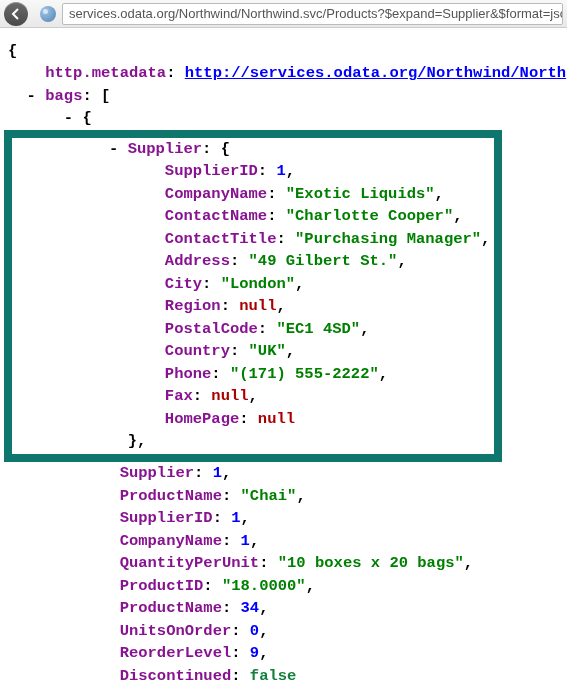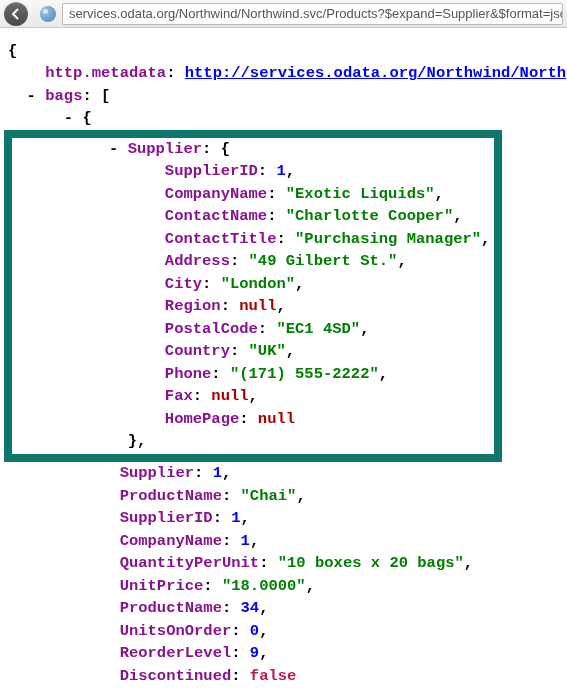--- a/index.html
+++ b/index.html
@@ -59,21 +59,21 @@
       font-weight: bold;
       padding: 12px 8px;
       white-space: pre;
       line-height: 1.45;
       overflow: hidden;
     }
     .key { color: #881391; }
     .num { color: #0000ff; }
     .str { color: #008000; }
     .null { color: #aa0000; }
-    .false { color: #be185d; }
+    .false { color: #15803d; }
     .link { color: #0000ff; text-decoration: underline; cursor: pointer; }
     .punct { color: #000; }
     .toggle { color: #000; cursor: pointer; font-weight: bold; }
     .box { border: 8px solid #0f766e; display: inline-block; padding: 0 4px 2px 4px; margin-left: -4px;}
   </style>
 </head>
 <body>
 
 <div class="toolbar">
   <div class="nav-btn">
@@ -103,18 +103,18 @@
                 <span class="key">Country</span><span class="punct">: </span><span class="str">"UK"</span><span class="punct">,</span>
                 <span class="key">Phone</span><span class="punct">: </span><span class="str">"(171) 555-2222"</span><span class="punct">,</span>
                 <span class="key">Fax</span><span class="punct">: </span><span class="null">null</span><span class="punct">,</span>
                 <span class="key">HomePage</span><span class="punct">: </span><span class="null">null</span>
             <span class="punct">},</span></span>
             <span class="key">Supplier</span><span class="punct">: </span><span class="num">1</span><span class="punct">,</span>
             <span class="key">ProductName</span><span class="punct">: </span><span class="str">"Chai"</span><span class="punct">,</span>
             <span class="key">SupplierID</span><span class="punct">: </span><span class="num">1</span><span class="punct">,</span>
             <span class="key">CompanyName</span><span class="punct">: </span><span class="num">1</span><span class="punct">,</span>
             <span class="key">QuantityPerUnit</span><span class="punct">: </span><span class="str">"10 boxes x 20 bags"</span><span class="punct">,</span>
-            <span class="key">UnitPrice</span><span class="punct">: </span><span class="str">"18.0000"</span><span class="punct">,</span>
+            <span class="key">ProductID</span><span class="punct">: </span><span class="str">"18.0000"</span><span class="punct">,</span>
             <span class="key">ProductName</span><span class="punct">: </span><span class="num">34</span><span class="punct">,</span>
             <span class="key">UnitsOnOrder</span><span class="punct">: </span><span class="num">0</span><span class="punct">,</span>
             <span class="key">ReorderLevel</span><span class="punct">: </span><span class="num">9</span><span class="punct">,</span>
             <span class="key">Discontinued</span><span class="punct">: </span><span class="false">false</span>
         <span class="punct">},</span></div>
 
 </body></html>

